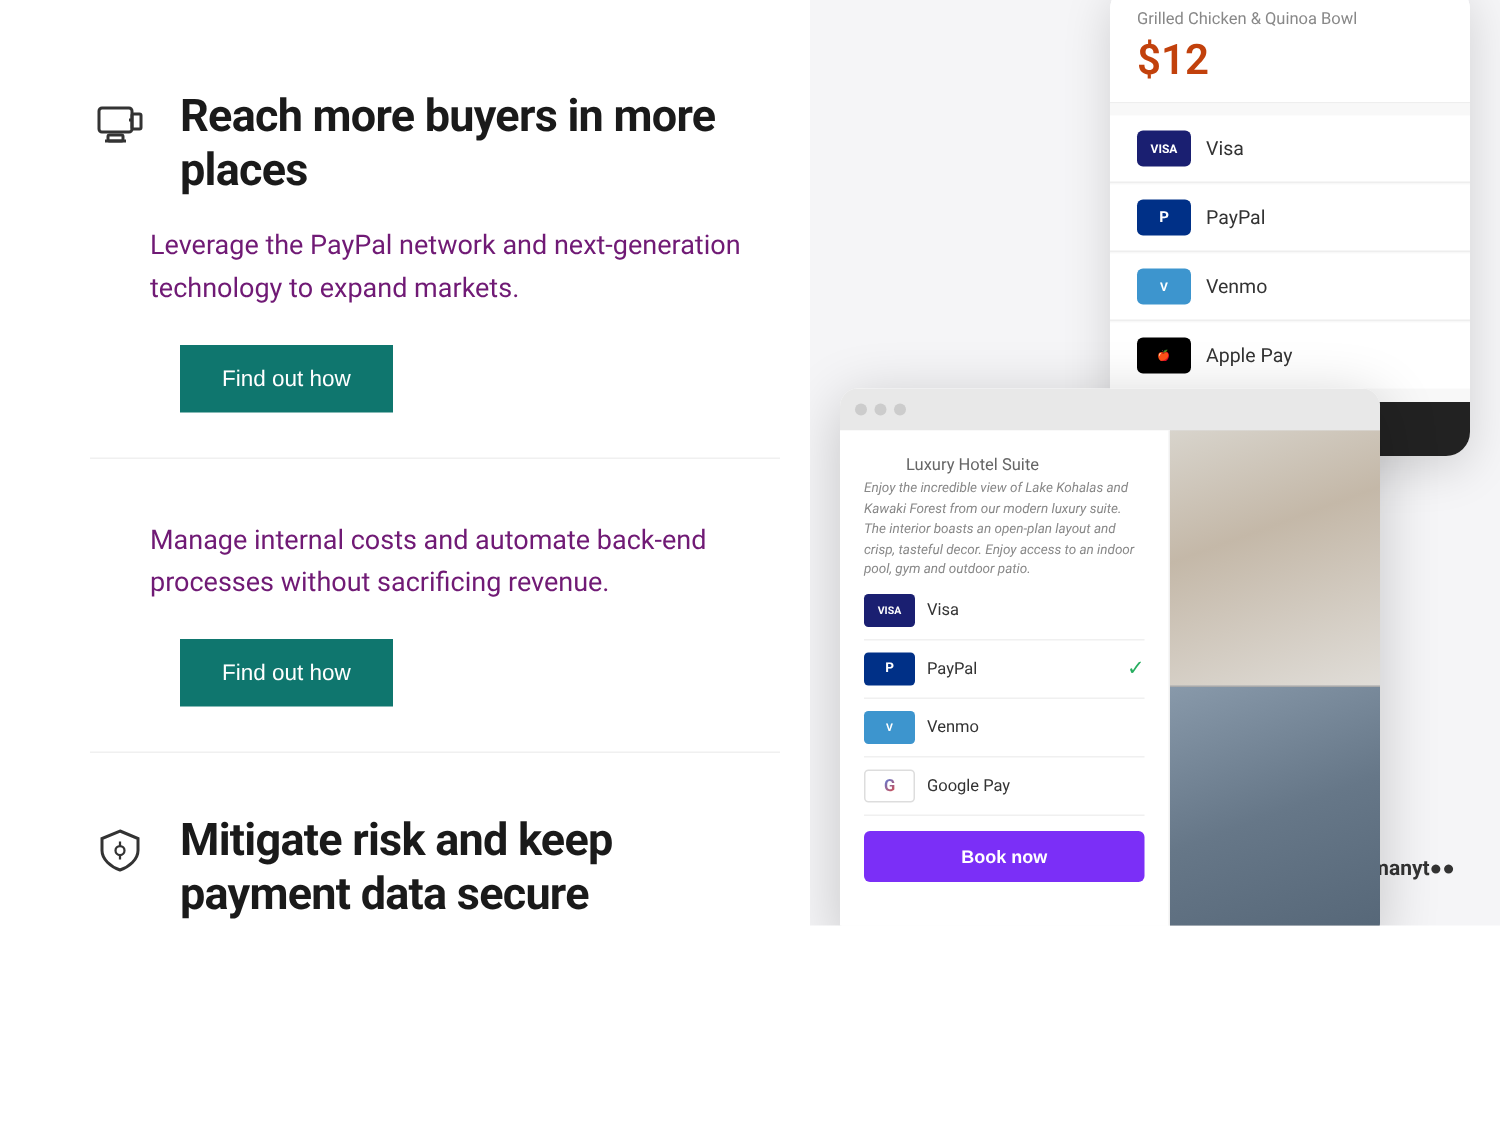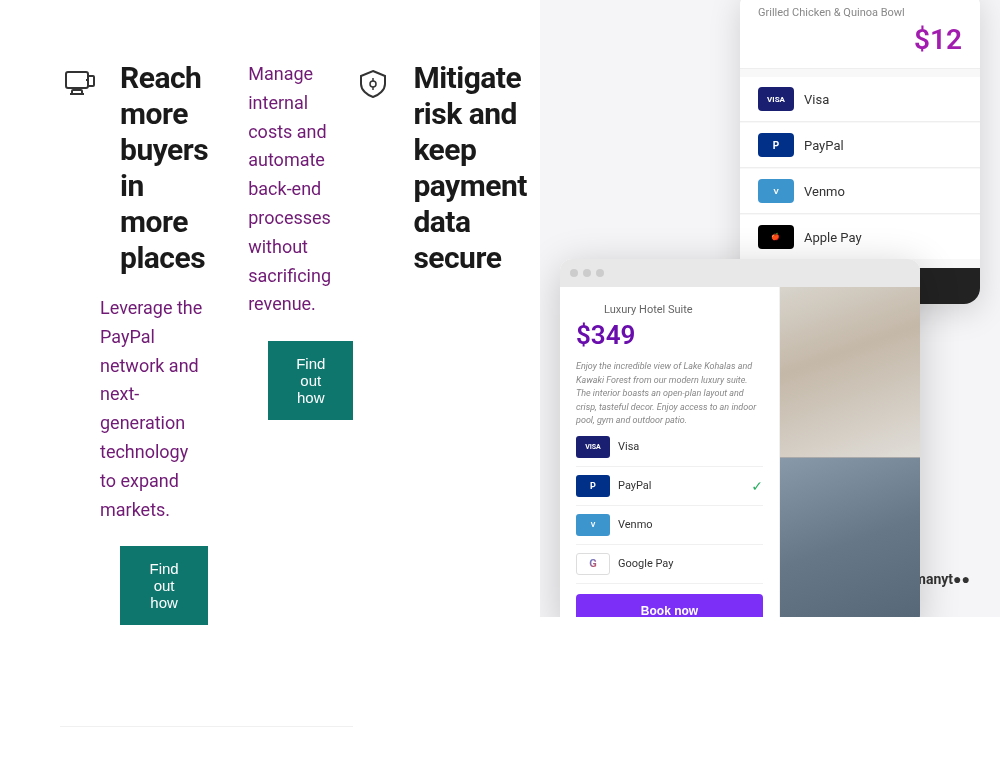--- a/index.html
+++ b/index.html
@@ -13,22 +13,22 @@
     }
 
     .left-panel {
       position: absolute;
       left: 0;
       top: 0;
       width: 560px;
       height: 757px;
       padding: 30px 40px 30px 60px;
       display: flex;
-      flex-direction: row;
-      gap: 0;
+      flex-direction: column;
+      gap: 11px;
     }
 
     .section {
       padding: 30px 0;
       border-bottom: 1px solid #f0f0f0;
     }
 
     .section:last-child {
       border-bottom: none;
     }
@@ -110,22 +110,21 @@
 
     .mobile-checkout-title {
       font-size: 11px;
       color: #888888;
       margin-bottom: 4px;
     }
 
     .mobile-checkout-price {
       font-size: 28px;
       font-weight: 600;
-      color: #a21caf;
-      text-align: right;
+      color: #c2410c;
     }
 
     .mobile-checkout-body {
       padding: 8px 0;
       background: #f8f8f8;
     }
 
     .payment-option {
       display: flex;
       align-items: center;
@@ -418,21 +417,20 @@
 
   <div class="desktop-checkout">
     <div class="browser-bar">
       <div class="browser-dot"></div>
       <div class="browser-dot"></div>
       <div class="browser-dot"></div>
     </div>
     <div class="browser-content">
       <div class="browser-left">
         <div class="hotel-name">Luxury Hotel Suite</div>
-        <div class="hotel-price">$349</div>
         <div class="hotel-description">Enjoy the incredible view of Lake Kohalas and Kawaki Forest from our modern luxury suite. The interior boasts an open-plan layout and crisp, tasteful decor. Enjoy access to an indoor pool, gym and outdoor patio.</div>
         <div class="desktop-payment-option">
           <div class="d-payment-logo d-visa">VISA</div>
           <span class="d-payment-label">Visa</span>
         </div>
         <div class="desktop-payment-option">
           <div class="d-payment-logo d-paypal">P</div>
           <span class="d-payment-label">PayPal</span>
           <span class="checkmark">✓</span>
         </div>

